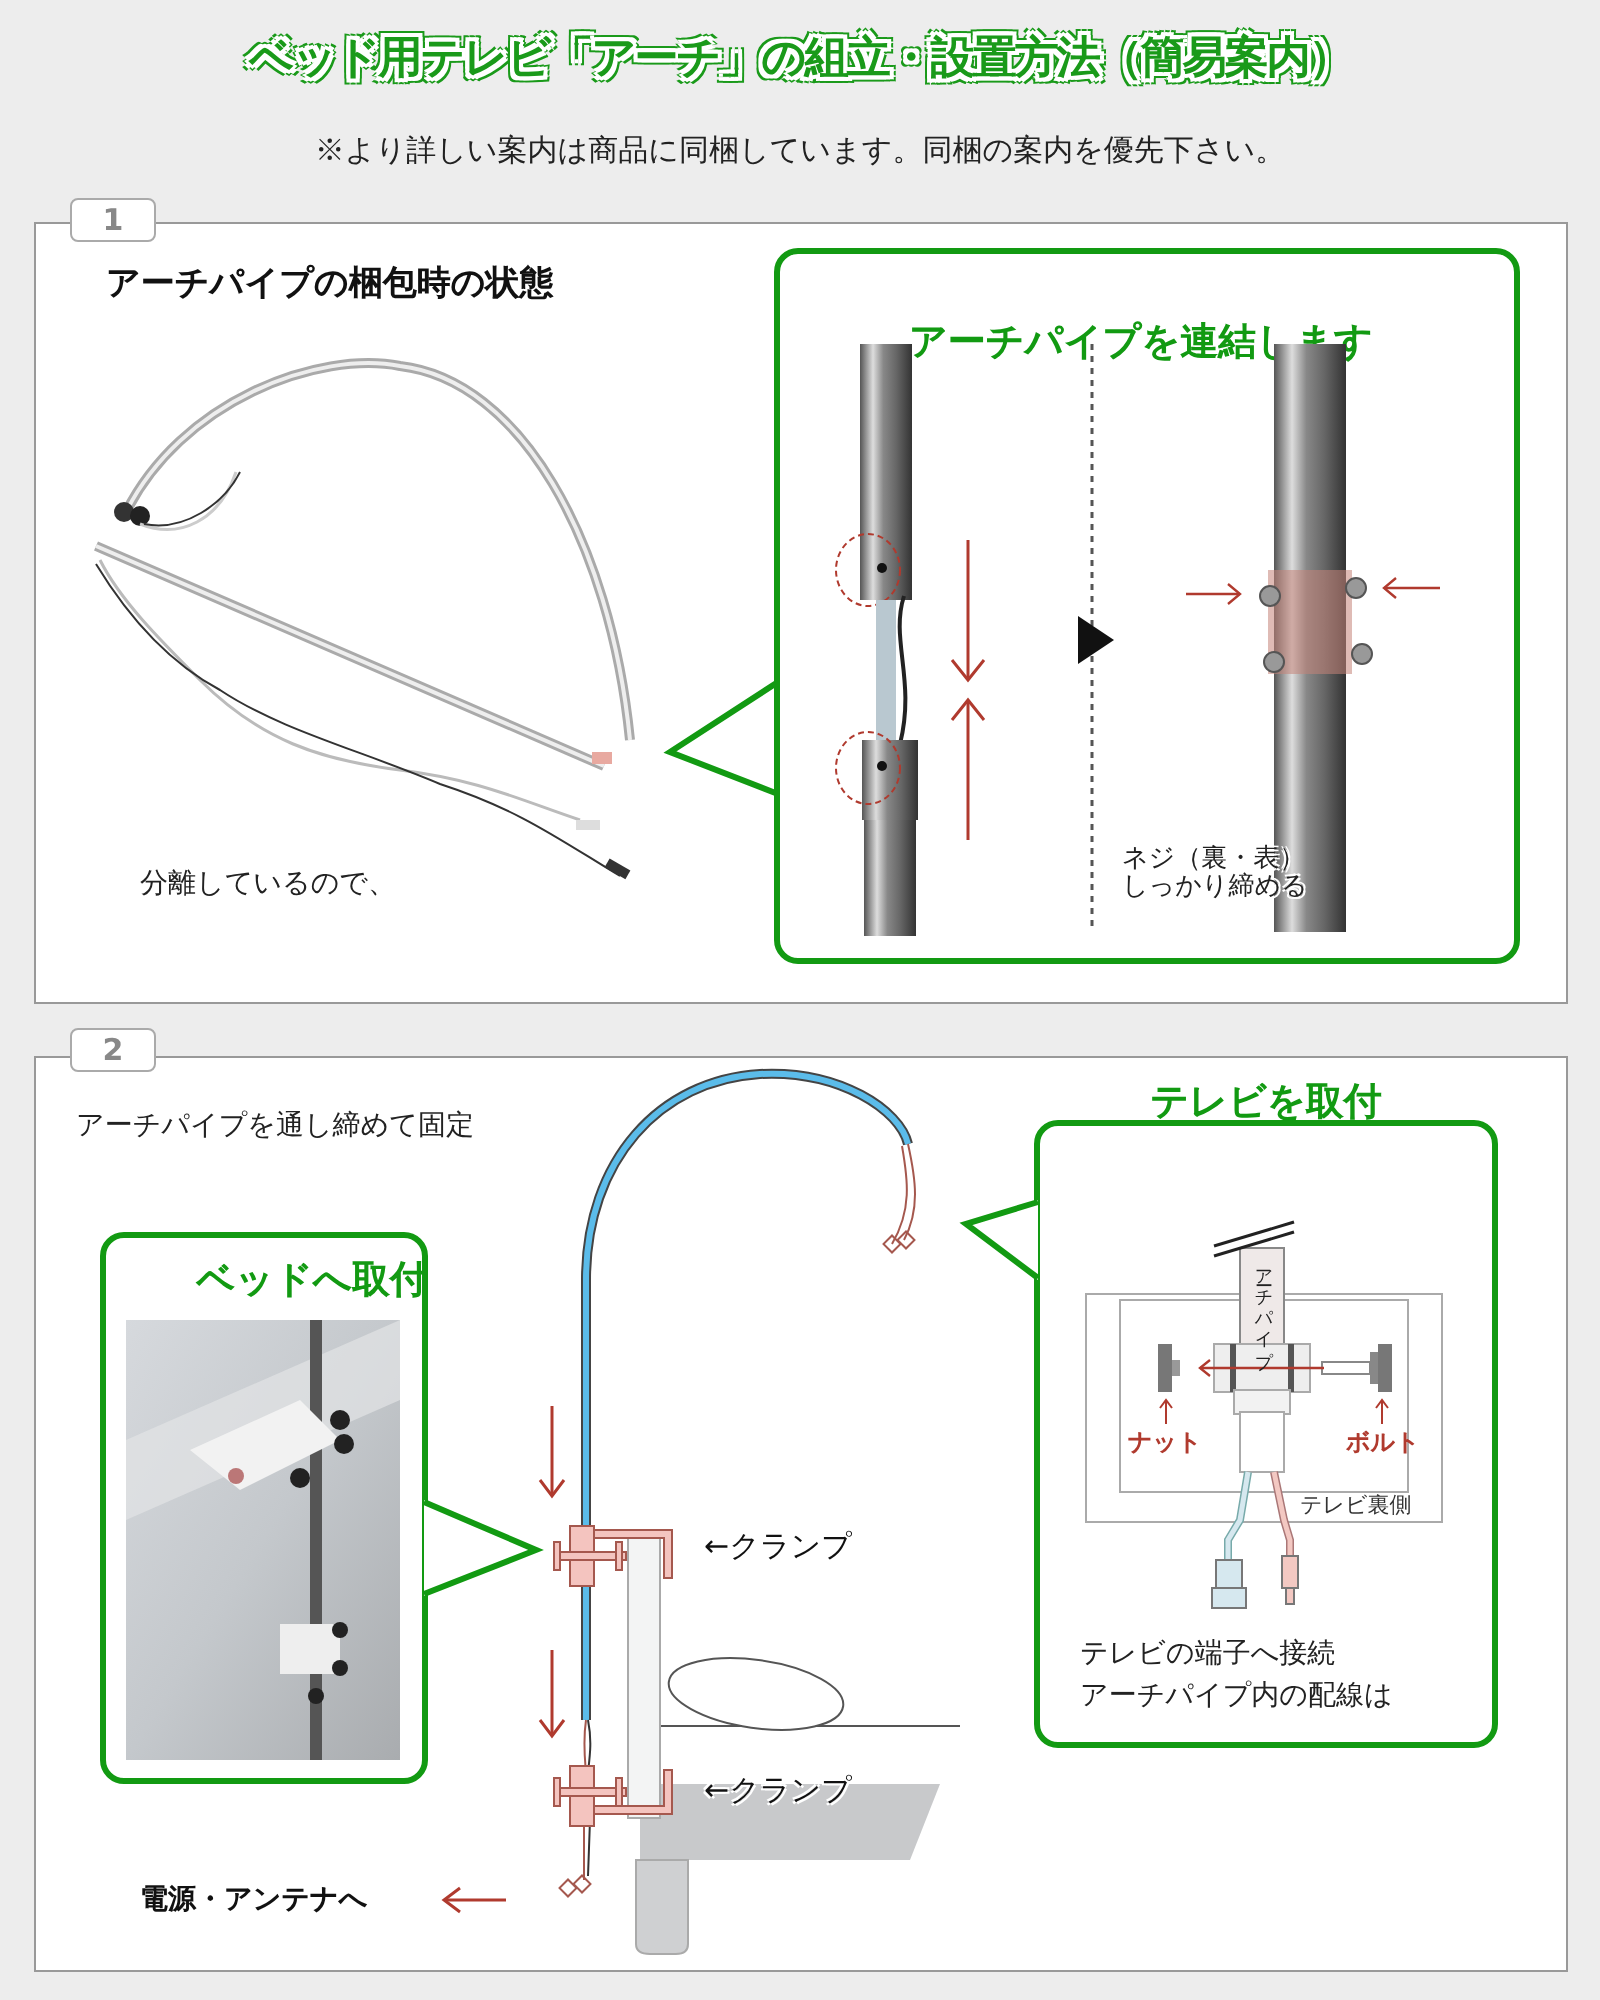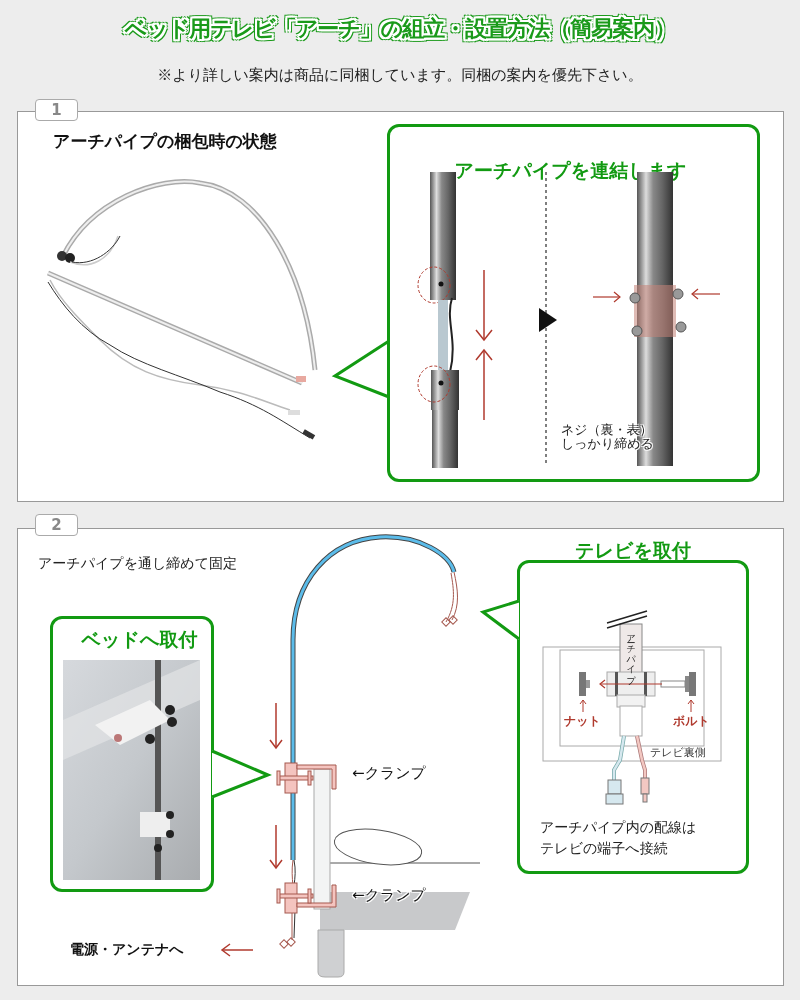--- a/index.html
+++ b/index.html
@@ -74,20 +74,21 @@
   <path d="M50 280 C 60 300, 80 320, 100 340 C 130 370, 160 380, 200 385 C 240 390, 260 400, 290 410" fill="none" stroke="#bbb" stroke-width="1.5"></path>
   <path d="M48 282 C 62 305, 82 330, 110 345 C 140 365, 180 375, 220 392 C 260 405, 280 420, 310 438" fill="none" stroke="#333" stroke-width="1"></path>
   <rect x="288" y="410" width="12" height="5" fill="#ddd"></rect>
   <rect x="303" y="432" width="12" height="5" fill="#333" transform="rotate(30 309 434)"></rect>
 
   <polygon points="389,340 335,376 389,398" fill="#fff"></polygon>
   <polyline points="389,341 335,376 389,397" fill="none" stroke="#129a12" stroke-width="3"></polyline>
 </svg>
 
 <div class="abs body-text" style="left:70px; top:432px;">
+  <div>分離しているので、</div>
 </div>
 
 <div class="abs callout" style="left:387px; top:124px; width:373px; height:358px;"></div>
 <div class="abs callout-title" style="left:384px; top:134px; width:373px;margin-top:24px;">アーチパイプを連結します</div>
 
 <svg style="left:0; top:0;" width="800" height="520">
   <defs>
     <linearGradient id="metal" x1="0" x2="1" y1="0" y2="0">
       <stop offset="0" stop-color="#555"></stop>
       <stop offset="0.25" stop-color="#ddd"></stop>
@@ -136,21 +137,21 @@
 </div>
 
 <div class="abs panel" style="left:17px; top:528px; width:767px; height:458px;"></div>
 <div class="abs step-tab" style="left:35px; top:514px;">2</div>
 
 <div class="abs body-text" style="left:38px; top:553px;">
   <div>アーチパイプを通し締めて固定</div>
 </div>
 
 <div class="abs callout" style="left:50px; top:616px; width:164px; height:276px;"></div>
-<div class="abs callout-title" style="left:50px; top:627px; width:164px; text-align:center; padding-left:15px;">ベッドへ取付</div>
+<div class="abs callout-title" style="left:50px; top:627px; width:164px; text-align:right; padding-left:15px;">ベッドへ取付</div>
 
 <svg style="left:0; top:0;" width="800" height="1000">
   <defs>
     <linearGradient id="bedphoto" x1="0" x2="1" y1="0" y2="1">
       <stop offset="0" stop-color="#d6d9dd"></stop>
       <stop offset="0.5" stop-color="#c4c8cc"></stop>
       <stop offset="1" stop-color="#a9acaf"></stop>
     </linearGradient>
   </defs>
   <rect x="63" y="660" width="137" height="220" fill="url(#bedphoto)"></rect>
@@ -261,15 +262,15 @@
   <rect x="641" y="778" width="8" height="16" fill="#f3c8c2" stroke="#777"></rect>
   <rect x="643" y="794" width="4" height="8" fill="#f3c8c2" stroke="#777"></rect>
 </svg>
 
 <div class="abs" style="left:624px; top:628px; font-size:9px; writing-mode:vertical-rl; color:#222;">アーチパイプ</div>
 <div class="abs red-label" style="left:564px; top:713px;">ナット</div>
 <div class="abs red-label" style="left:673px; top:713px;">ボルト</div>
 <div class="abs" style="left:650px; top:745px; font-size:11px; color:#333;">テレビ裏側</div>
 
 <div class="abs" style="left:540px; top:817px; font-size:14px; line-height:21px; color:#222;">
+  <div>テレビの端子へ接続</div>
   <div>アーチパイプ内の配線は</div>
-  <div>テレビの端子へ接続</div>
 </div>
 
 </body></html>

